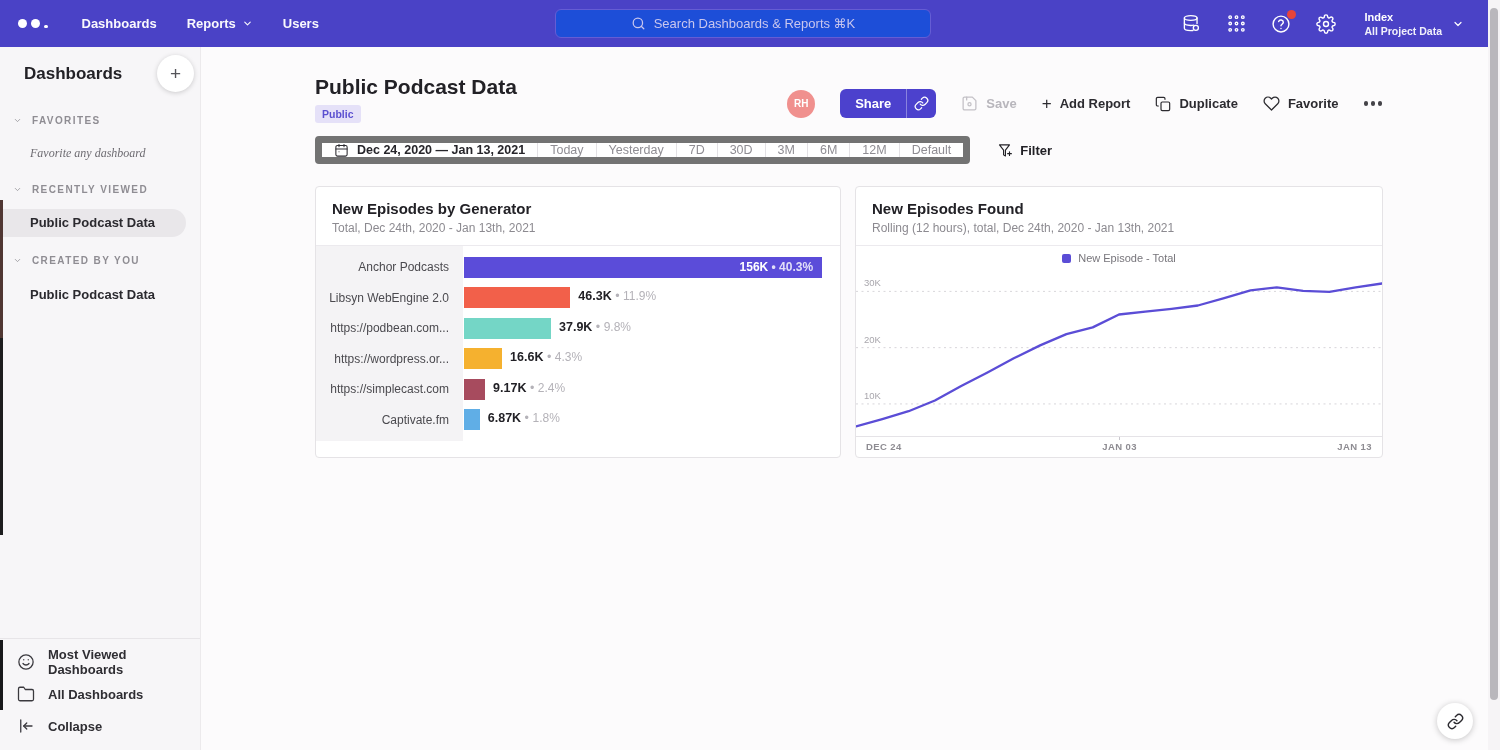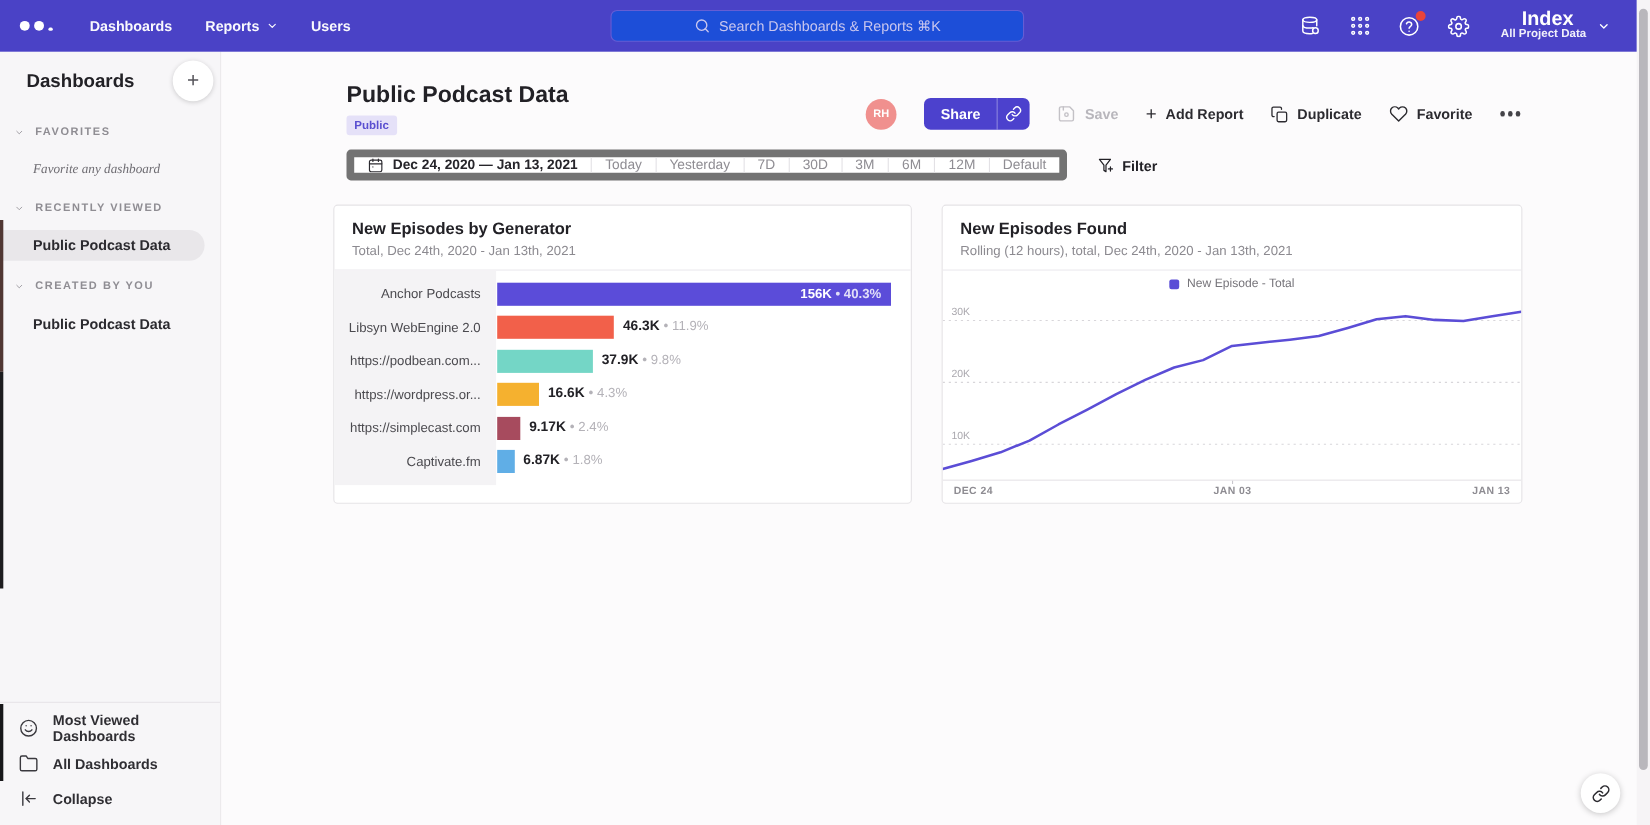--- a/index.html
+++ b/index.html
@@ -16,21 +16,21 @@
   .logo .d3 { width:3.5px; height:3.5px; margin-top:6px; }
   .nav-item { font-size:13px; font-weight:700; margin-right:30px; display:flex; align-items:center; gap:6px; cursor:pointer; opacity:.97; }
   .search { position:absolute; left:555px; top:9px; width:376px; height:29px; background:#1d4ed8;
             border:1px solid #655dd4; border-radius:6px; display:flex; align-items:center; justify-content:center;
             gap:8px; color:#c9c6ee; font-size:13px; cursor:text; }
   .nav-right { position:absolute; right:24px; top:0; height:47px; display:flex; align-items:center; gap:23px; }
   .nav-ic { position:relative; width:22px; height:22px; display:flex; align-items:center; justify-content:center; cursor:pointer; }
   .nav-ic svg { stroke:#fff; fill:none; stroke-width:1.7; stroke-linecap:round; stroke-linejoin:round; }
   .nbadge { position:absolute; top:-3px; right:-4px; width:9px; height:9px; border-radius:50%; background:#e8443a; }
   .workspace { display:flex; align-items:center; gap:10px; cursor:pointer; margin-left:4px; }
-  .ws-name { font-size:18px; font-weight:700; line-height:15px;margin-left:19px; }
+  .ws-name { font-size:11px; font-weight:700; line-height:15px; }
   .ws-sub { font-size:10.5px; font-weight:600; opacity:.92; }
 
   
   .scroll-track { position:absolute; right:0; top:0; width:12px; height:750px; background:#f6f4f6; z-index:6; }
   .scroll-thumb { position:absolute; left:2px; top:8px; width:8px; height:692px; border-radius:5px; background:#b9b7bc; }
 
   
   .sidebar { position:absolute; left:0; top:47px; width:201px; height:703px; background:#f7f6f8; border-right:1px solid #eceaec; }
   .bleed { position:absolute; left:0; width:3px; z-index:3; }
   .sb-title-row { position:absolute; top:8px; left:24px; right:6px; display:flex; align-items:center; justify-content:space-between; }
@@ -73,21 +73,21 @@
   .toolbar { position:absolute; left:315px; top:136px; display:flex; align-items:center; }
   .seg-group { display:flex; height:28px; border:7px solid #737373; border-radius:4px; background:#fff; overflow:hidden; }
   .seg { display:flex; align-items:center; padding:0 12px; font-size:12.5px; color:#8f8d93; cursor:pointer; border-left:1px solid #e3e1e5; }
   .seg:first-child { border-left:none; }
   .seg.date { gap:8px; color:#26252a; font-weight:700; }
   .seg.date svg { stroke:#2c2b30; fill:none; stroke-width:1.7; stroke-linecap:round; stroke-linejoin:round; }
   .filter { display:flex; align-items:center; gap:8px; margin-left:27px; font-size:13px; font-weight:700; color:#222126; cursor:pointer; }
   .filter svg { stroke:#222126; fill:none; stroke-width:1.8; stroke-linecap:round; stroke-linejoin:round; }
 
   
-  .cards { position:absolute; left:303px; top:186px; display:flex; gap:27px; }
+  .cards { position:absolute; left:315px; top:186px; display:flex; gap:14px; }
   .card { background:#fff; border:1px solid #e5e3e6; border-radius:4px; height:272px; overflow:hidden; }
   .card.c1 { width:526px; }
   .card.c2 { width:528px; }
   .card-head { padding:13px 16px 10px; border-bottom:1px solid #eceaee; }
   .card-title { font-size:15px; font-weight:700; color:#222126; }
   .card-sub { font-size:12px; color:#8c8a90; margin-top:4px; }
 
   
   .bar-rows { position:relative; padding:6px 0; }
   .bar-rows::before { content:""; position:absolute; left:0; top:0; bottom:0; width:147px; background:#f4f3f5; }

